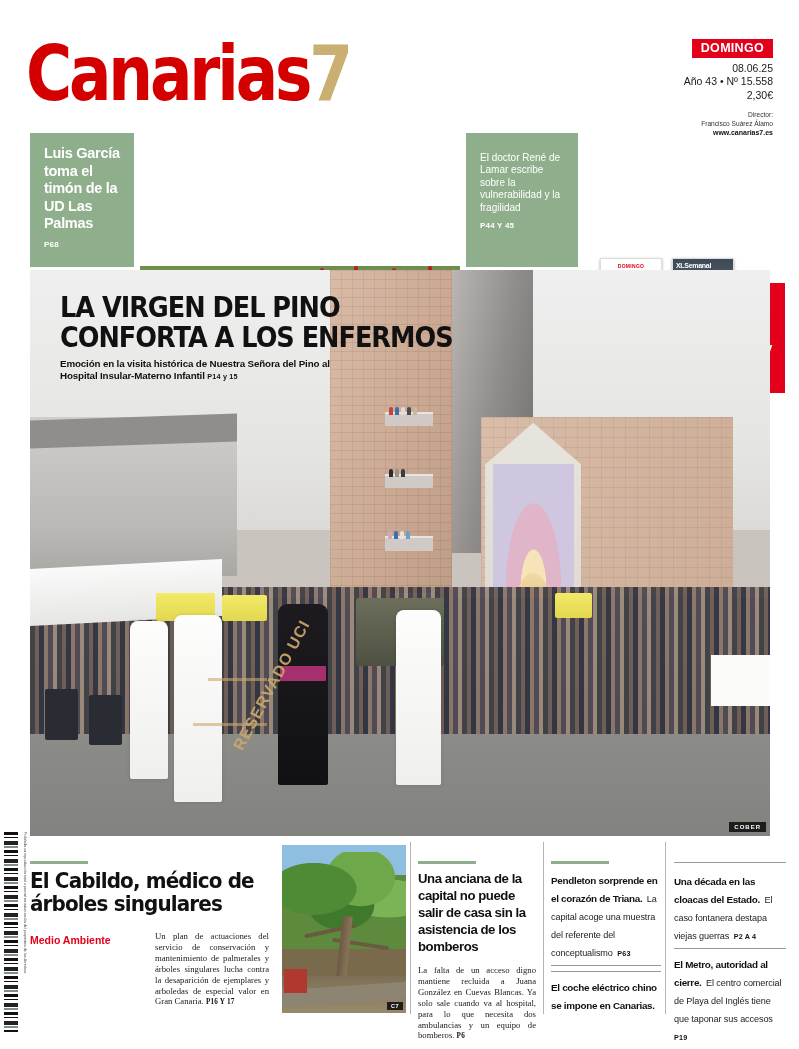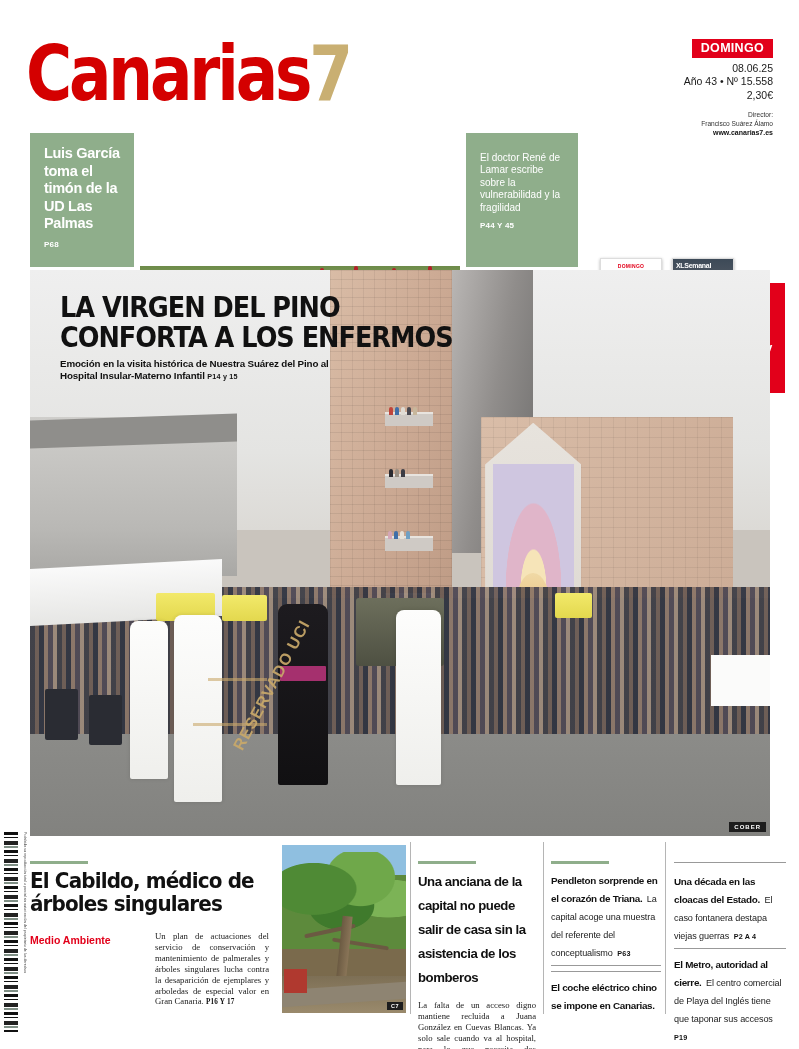--- a/index.html
+++ b/index.html
@@ -241,21 +241,21 @@
   .tp-ground { position:absolute; left:0; bottom:0; width:100%; height:22%;
     background: linear-gradient(to bottom,#7d6f55,#9a8a6c); }
   .tp-wall { position:absolute; left:0; bottom:6%; width:100%; height:10%;
     background:#8e8472; transform: skewY(-4deg); }
   .tp-red { position:absolute; left:2%; bottom:12%; width:18%; height:14%;
     background:#b0392f; }
   .badge-c7 { position:absolute; right:3px; bottom:3px; background:#1d1d1d; color:#fff;
     font-size:5.5px; font-weight:700; letter-spacing:.5px; padding:1px 4px; }
 
   .c2 { left: 388px; width: 118px; }
-  .c2-head { font-weight: 700; font-size: 13.2px; line-height: 24px;
+  .c2-head { font-weight: 700; font-size: 13.2px; line-height: 17px;
     letter-spacing: -.45px; color: #111; }
   .c2-body { margin-top: 10px; font-family: "Liberation Serif", serif;
     font-size: 8.7px; line-height: 10.9px; color: #1a1a1a; text-align: justify; }
 
   .c3 { left: 521px; width: 110px; }
   .c4 { left: 644px; width: 112px; }
   .brief { margin-bottom: 4px; }
   .brief-t { font-weight: 700; font-size: 9.9px; line-height: 11.6px;
     letter-spacing: -.3px; color: #111; display: inline; }
   .brief-b { font-size: 9.1px; line-height: 14px; color: #222;
@@ -406,21 +406,21 @@
 
     <div class="road-line" style="left:22%; top:80%; width:10%;"></div>
     <div class="road-line" style="left:24%; top:72%; width:8%;"></div>
     <div class="road-mark" style="left:27%; top:84%; transform:rotate(-62deg); transform-origin:left top;">RESERVADO UCI</div>
 
     <div class="headline">
       <div>LA VIRGEN DEL PINO</div>
       <div>CONFORTA A LOS ENFERMOS</div>
     </div>
     <div class="standfirst">
-      <span>Emoción en la visita histórica de Nuestra Suárez del Pino al Hospital Insular-Materno Infantil</span>
+      <span>Emoción en la visita histórica de Nuestra Señora del Pino al Hospital Insular-Materno Infantil</span>
       <span class="ref">P14 y 15</span>
     </div>
     <div class="credit">COBER</div>
   </div>
 
   <div class="bottom">
 
     <div class="col c1">
       <div class="grule"></div>
       <div class="c1-head">El Cabildo, médico de árboles singulares</div>

